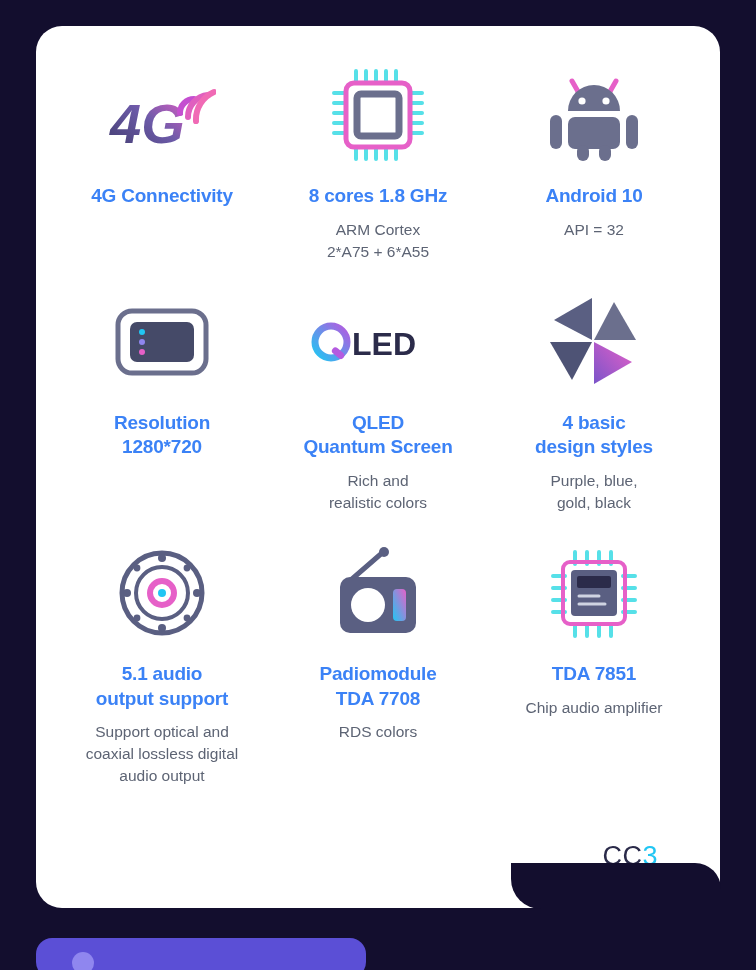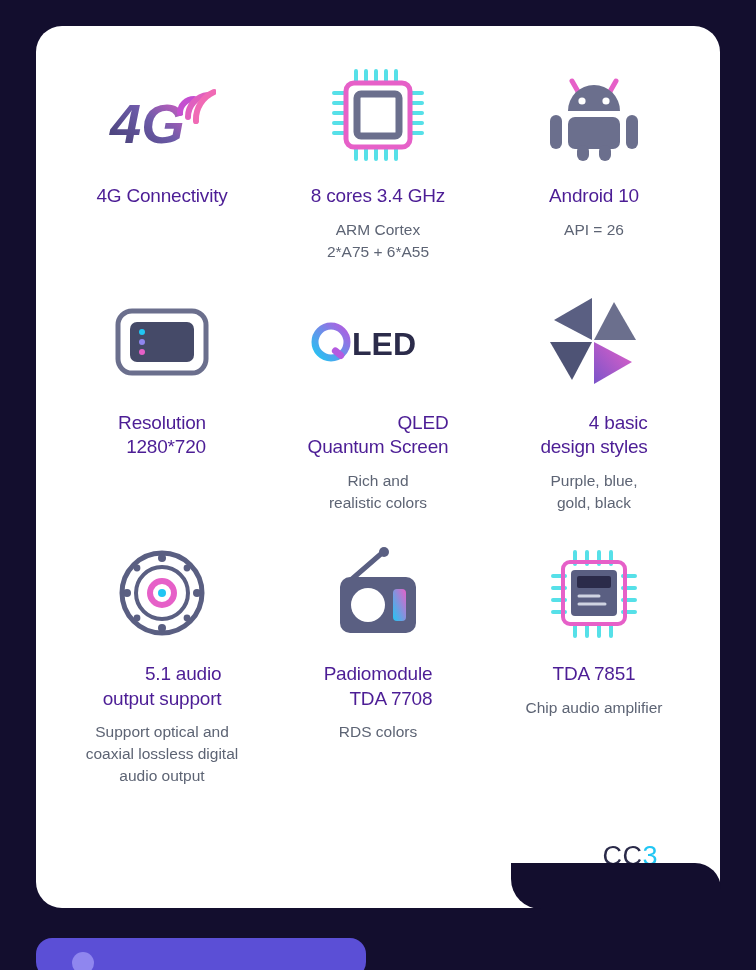--- a/index.html
+++ b/index.html
@@ -50,25 +50,24 @@
   }
   .icon-wrap {
     height: 110px;
     display: flex;
     align-items: center;
     justify-content: center;
     margin-bottom: 14px;
   }
   .title {
     font-size: 19px;
-    font-weight: normal;
-    color: #4c1d95;
+    font-weight: bold;
+    color: #3b82f6;
     line-height: 1.3;
     letter-spacing: -0.2px;
-    text-align: right;
   }
   .desc {
     margin-top: 10px;
     font-size: 15.5px;
     color: #5d6474;
     line-height: 1.42;
   }
   
   #logo {
     position: absolute;
@@ -132,21 +131,21 @@
             <g stroke="#56e0e8" stroke-width="4" stroke-linecap="round">
               <path d="M26 4 v12 M36 4 v12 M46 4 v12 M56 4 v12 M66 4 v12"></path>
               <path d="M26 80 v12 M36 80 v12 M46 80 v12 M56 80 v12 M66 80 v12"></path>
               <path d="M4 26 h12 M4 36 h12 M4 46 h12 M4 56 h12 M4 66 h12"></path>
               <path d="M80 26 h12 M80 36 h12 M80 46 h12 M80 56 h12 M80 66 h12"></path>
             </g>
             <rect x="16" y="16" width="64" height="64" rx="8" fill="none" stroke="#e660c8" stroke-width="5"></rect>
             <rect x="27" y="27" width="42" height="42" rx="4" fill="none" stroke="#6b6f8d" stroke-width="7"></rect>
           </svg>
         </div>
-        <div class="title">8 cores 3.4 GHz</div>
+        <div class="title">8 cores 1.8 GHz</div>
         <div class="desc">ARM Cortex<br>2*A75 + 6*A55</div>
       </div>
 
       <div class="cell">
         <div class="icon-wrap">
           <svg width="100" height="92" viewBox="0 0 100 92">
             <g stroke="#e660c8" stroke-width="5" stroke-linecap="round">
               <path d="M28 12 L36 26"></path>
               <path d="M72 12 L64 26"></path>
             </g>
@@ -154,21 +153,21 @@
             <circle cx="38" cy="32" r="3.6" fill="#ffffff"></circle>
             <circle cx="62" cy="32" r="3.6" fill="#ffffff"></circle>
             <rect x="24" y="48" width="52" height="32" rx="7" fill="#6b6f8d"></rect>
             <rect x="6" y="46" width="12" height="34" rx="6" fill="#6b6f8d"></rect>
             <rect x="82" y="46" width="12" height="34" rx="6" fill="#6b6f8d"></rect>
             <rect x="33" y="76" width="12" height="16" rx="6" fill="#6b6f8d"></rect>
             <rect x="55" y="76" width="12" height="16" rx="6" fill="#6b6f8d"></rect>
           </svg>
         </div>
         <div class="title">Android 10</div>
-        <div class="desc">API = 26</div>
+        <div class="desc">API = 32</div>
       </div>
 
       <div class="cell">
         <div class="icon-wrap">
           <svg width="94" height="74" viewBox="0 0 94 74">
             <rect x="3" y="6" width="88" height="62" rx="14" fill="none" stroke="#6b6f8d" stroke-width="5"></rect>
             <rect x="15" y="17" width="64" height="40" rx="7" fill="#454a68"></rect>
             <circle cx="27" cy="27" r="3" fill="#21c6f3"></circle>
             <circle cx="27" cy="37" r="3" fill="#8f86ef"></circle>
             <circle cx="27" cy="47" r="3" fill="#e660c8"></circle>

